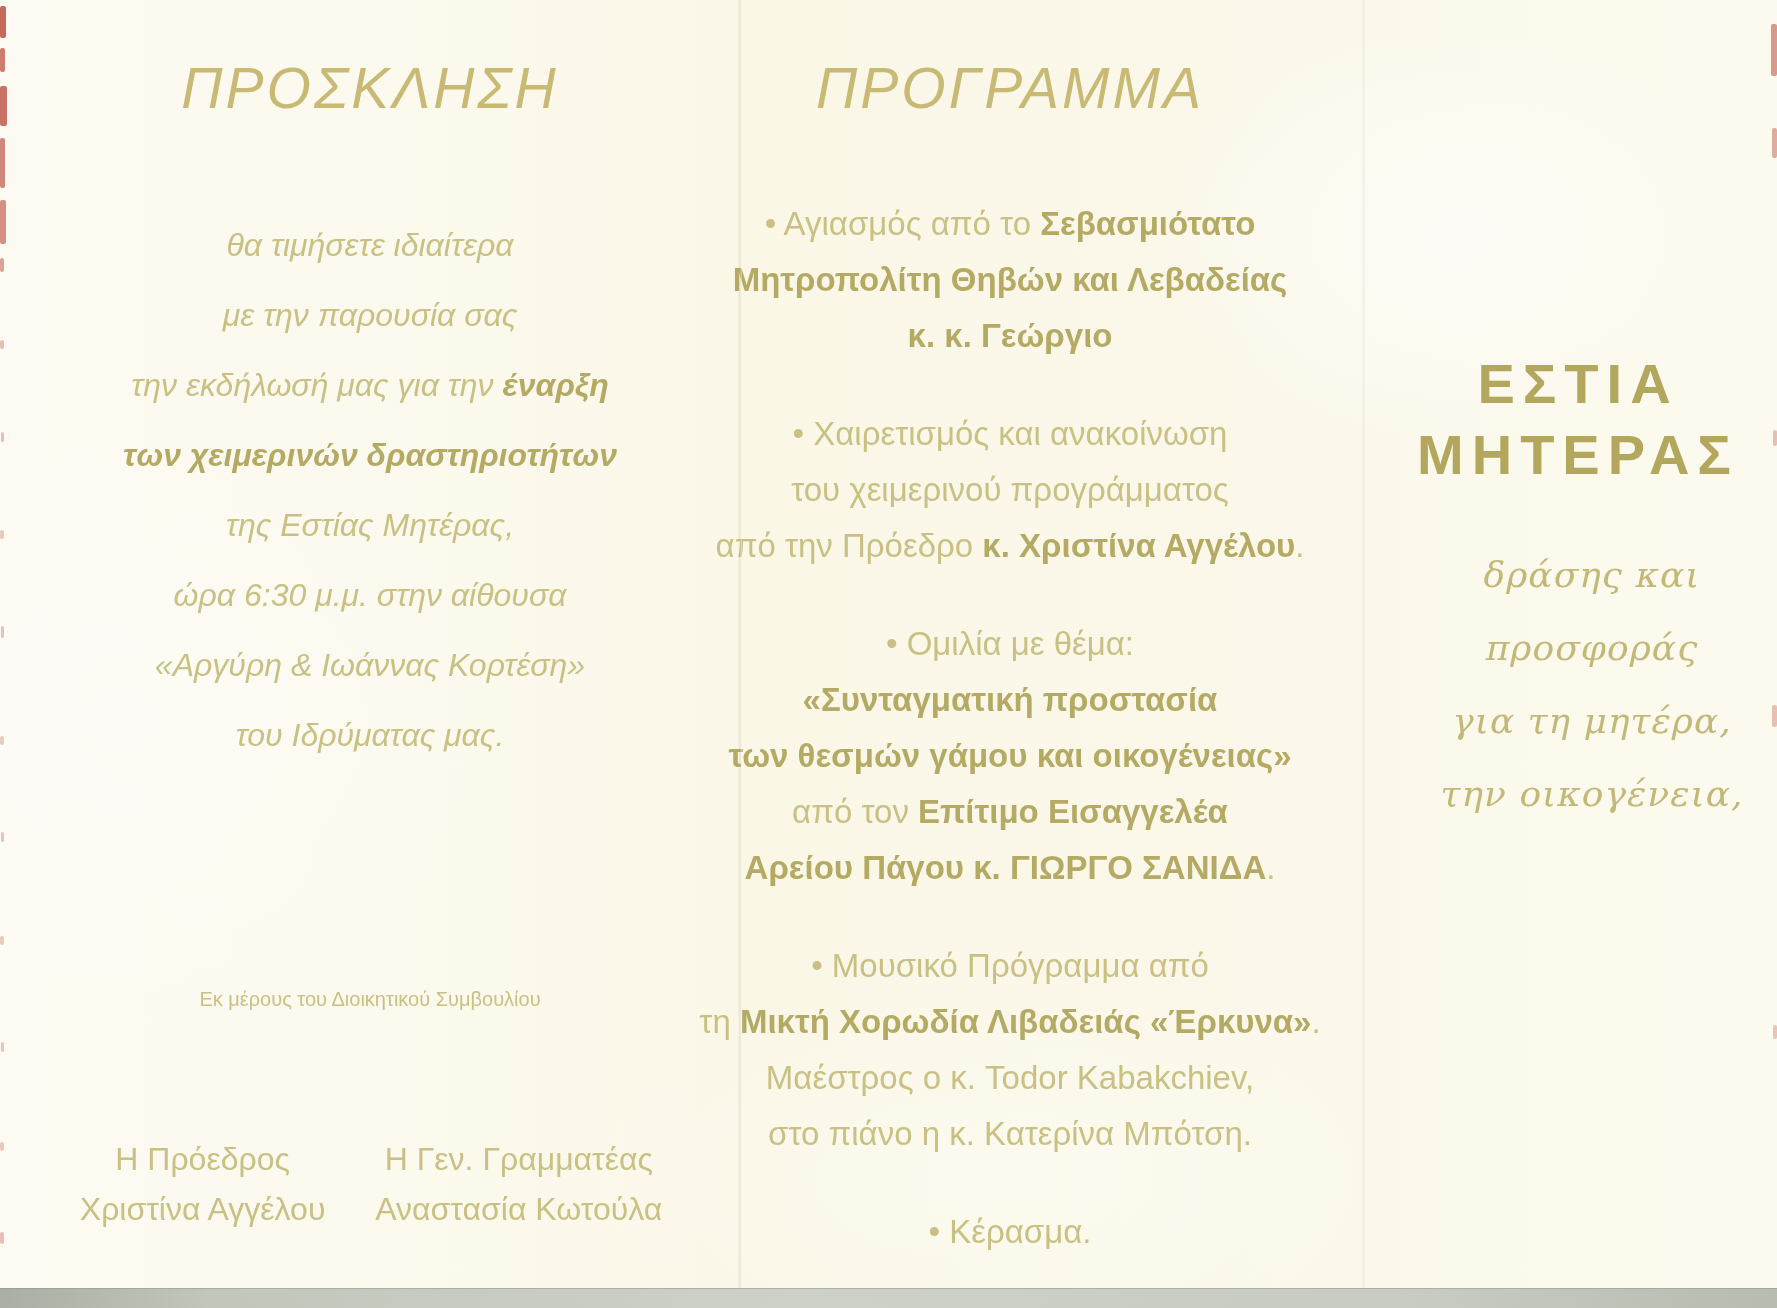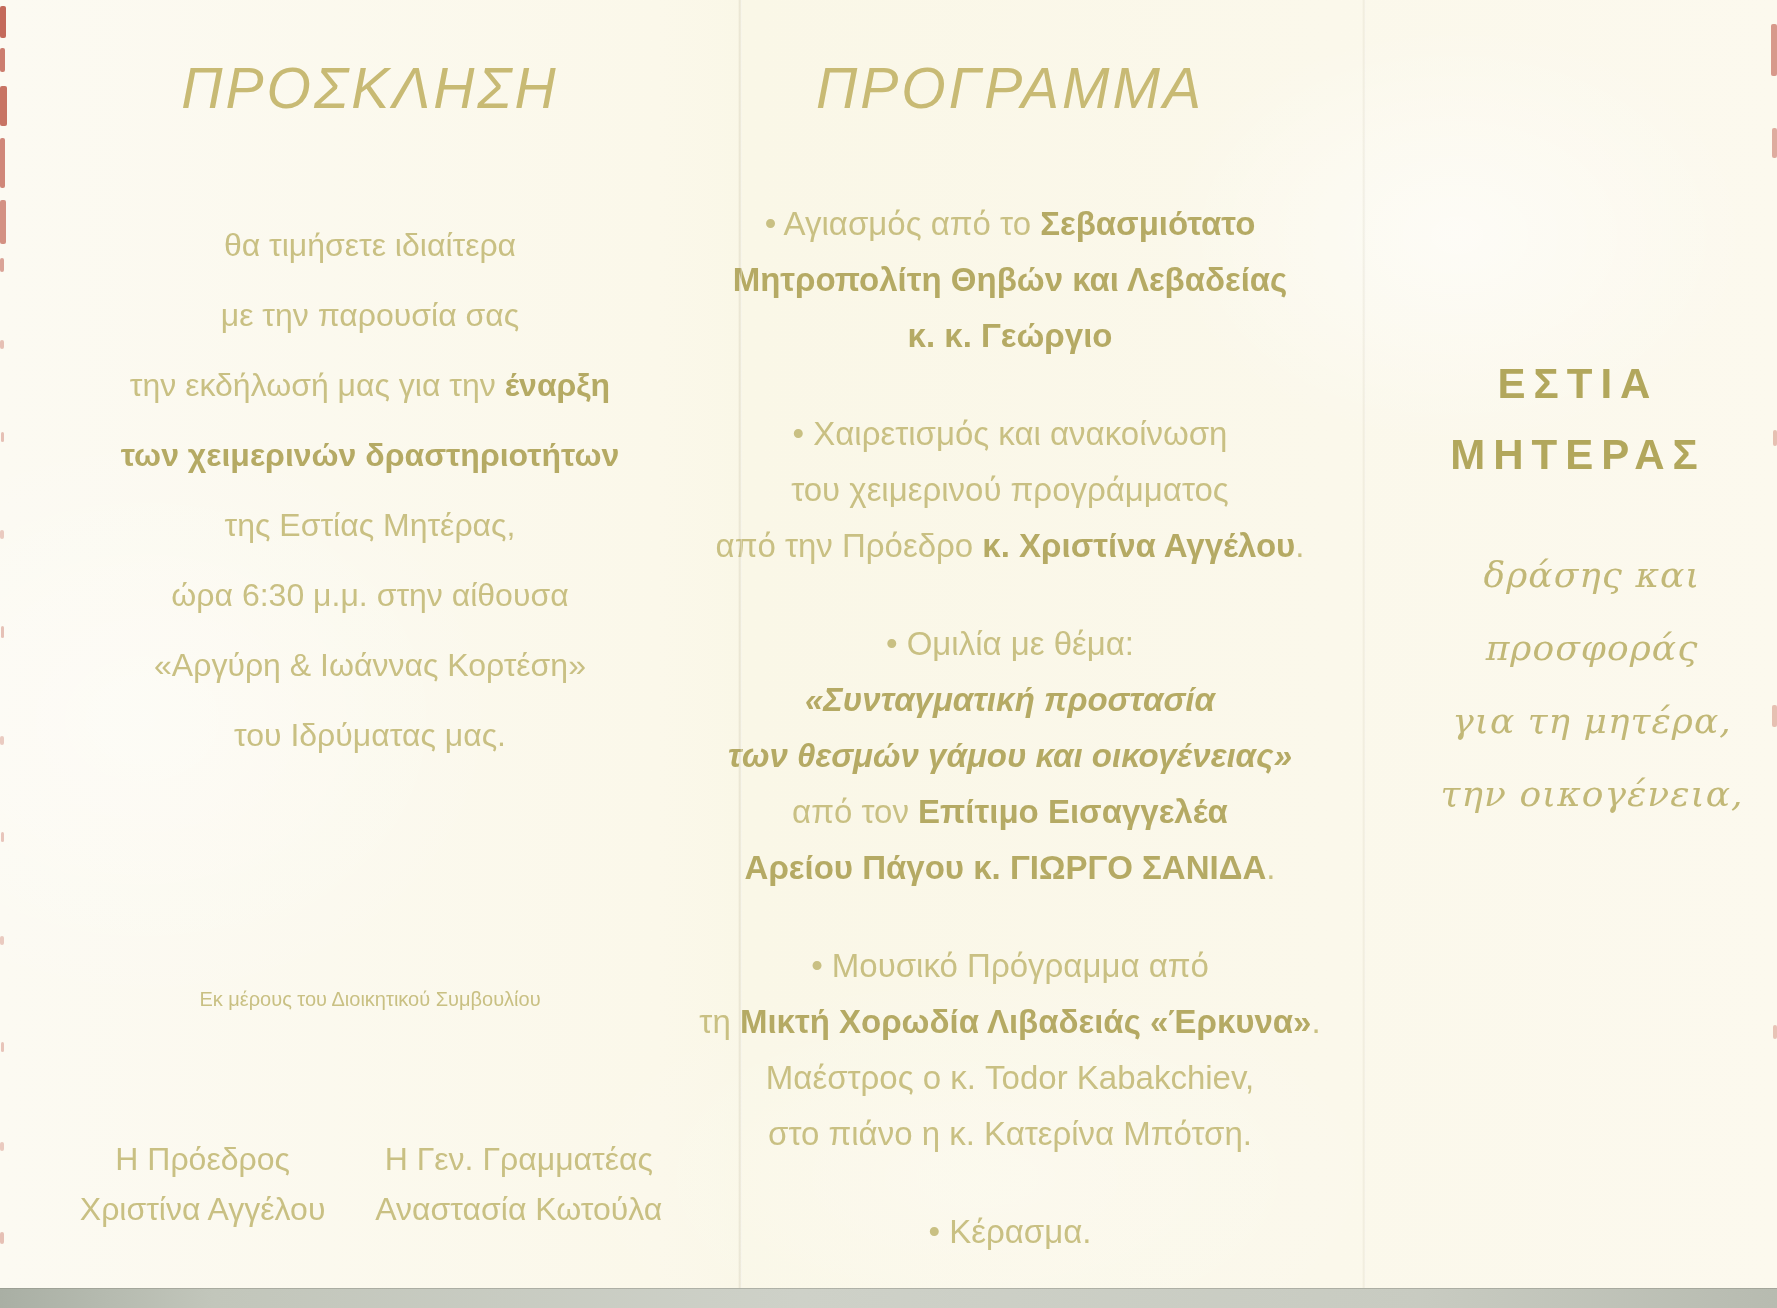--- a/index.html
+++ b/index.html
@@ -22,43 +22,43 @@
   .panel.left{left:60px; width:620px;}
   .panel.middle{left:700px; width:620px;}
   .panel.right{left:1388px; width:380px;}
 
   .script-title{
     margin:0; position:absolute; left:0; right:0; top:55px;
     font-size:57px; font-style:italic; font-weight:normal;
     letter-spacing:3px; text-align:center; color:var(--title);
   }
   .body-lines{position:absolute; left:0; right:0; top:210px; text-align:center;}
-  .panel.left .line{font-size:32px; line-height:70px; white-space:nowrap;}
+  .panel.left .line{font-size:32px; line-height:70px; white-space:nowrap;font-style:italic;}
   .closing{
     position:absolute; left:0; right:0; top:988px;
     font-size:20px; text-align:center; white-space:nowrap;
   }
   .signatures{
     position:absolute; left:0; right:0; top:1124px;
     display:flex; justify-content:space-between;
   }
   .sig{text-align:center; font-size:32px; line-height:50px;margin-top:10px;}
   .sig.president{flex:0 0 46%;}
   .sig.secretary{flex:0 0 52%;}
 
   .stanzas{position:absolute; left:-15px; right:-15px; top:196px; text-align:center;}
   .stanza{margin-bottom:42px;}
   .stanza .line{font-size:33px; line-height:56px; white-space:nowrap;}
 
   .b{font-weight:bold; color:var(--ink-bold);}
-  .i{font-style:italic;}
+  .i{}
 
   .brand{
     position:absolute; left:0; right:0; top:348px;
-    text-align:center; font-weight:bold; font-size:42px;
+    text-align:center; font-weight:bold; font-size:56px;
     letter-spacing:8px; line-height:71px; color:var(--brand);
   }
   .tagline{
     position:absolute; left:28px; right:0; top:538px;
     text-align:center; font-family:"DejaVu Serif","Liberation Serif",serif;
     font-style:italic; font-size:36px; line-height:73px;
     letter-spacing:1px; color:var(--tagline);
   }
 
   .fold{position:absolute; top:0; height:1290px; pointer-events:none;}

